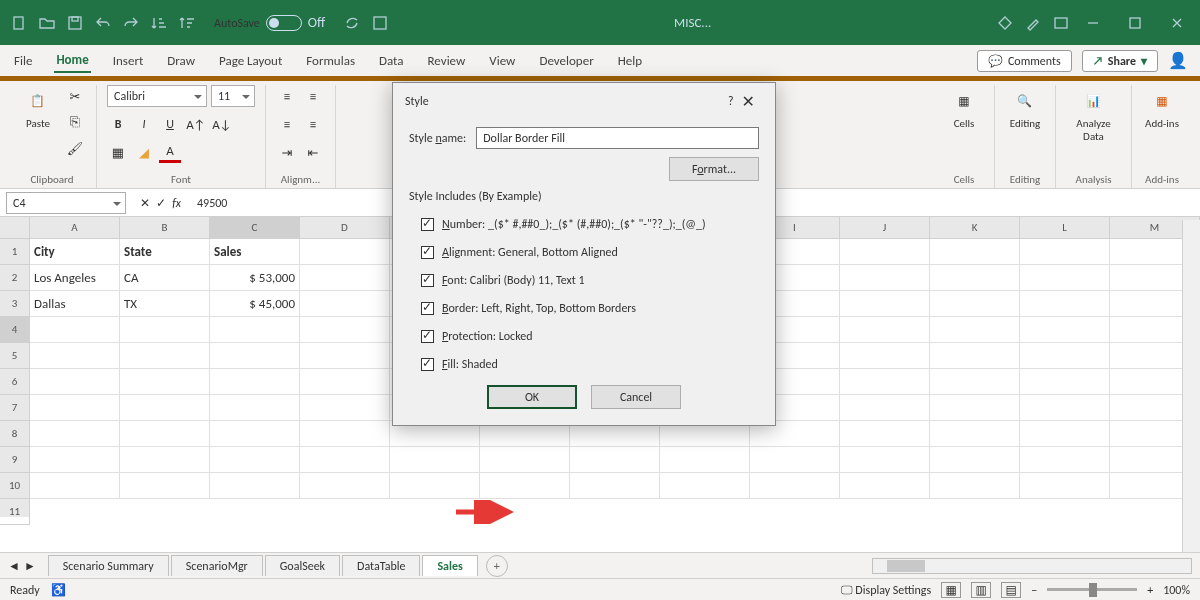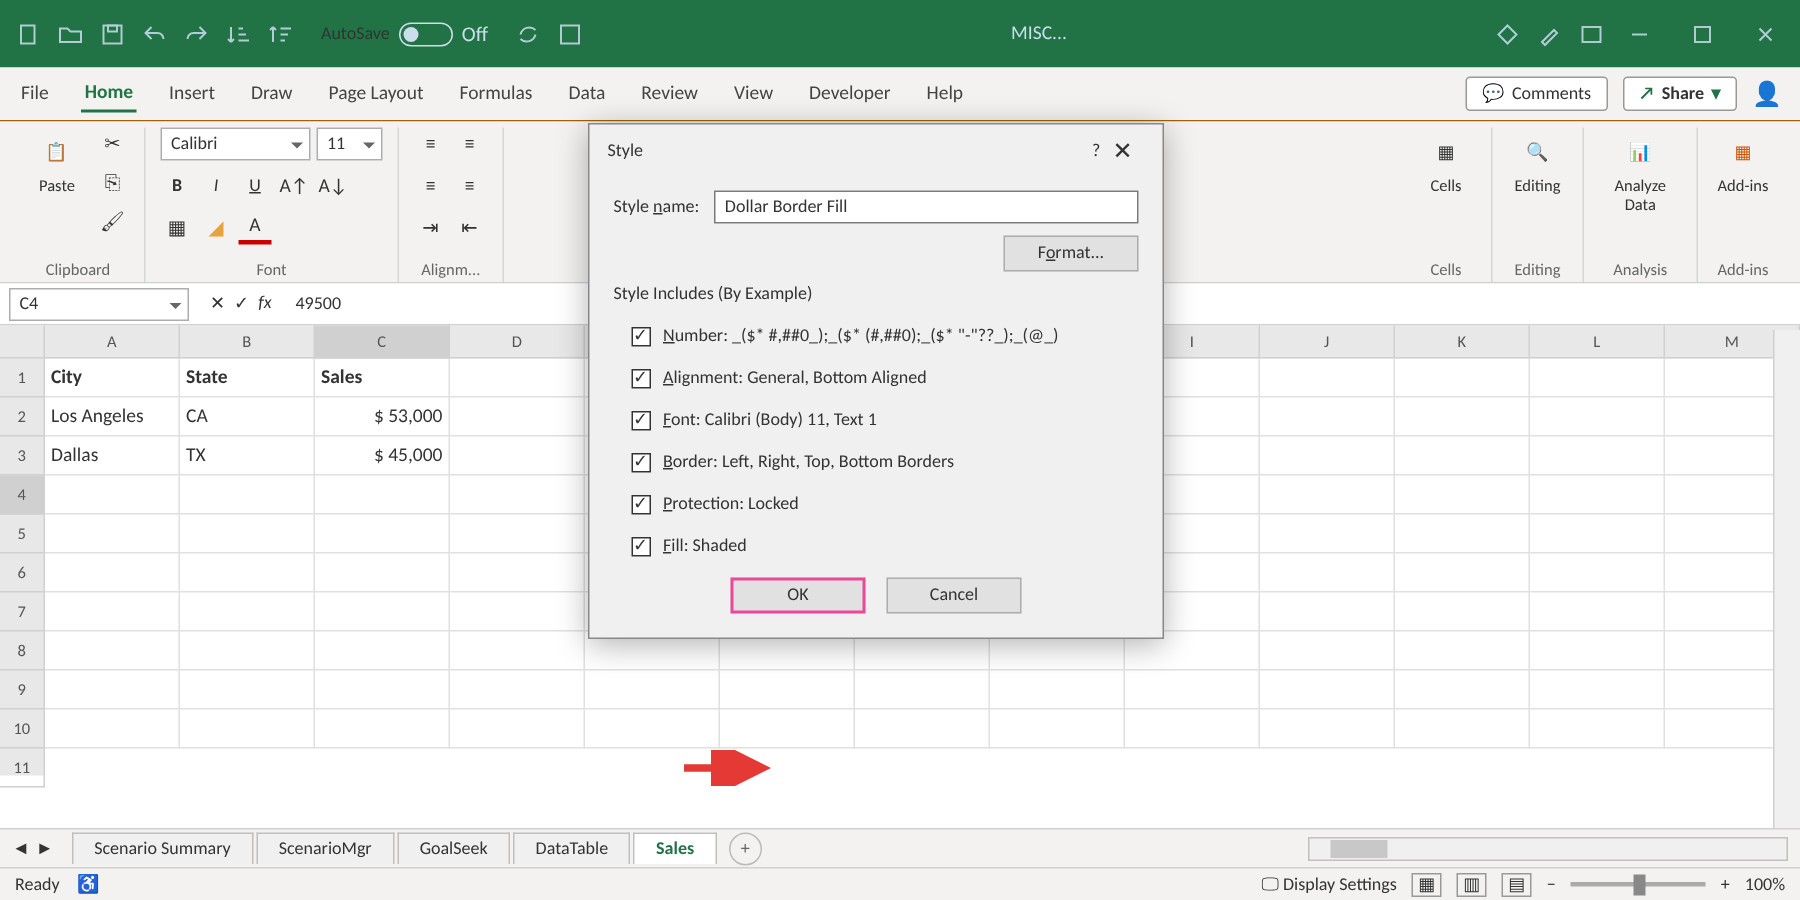--- a/index.html
+++ b/index.html
@@ -7,21 +7,21 @@
 .titlebar{background:#217346;height:45px;display:flex;align-items:center;padding:0 8px;gap:6px}
 .titlebar .icon{width:22px;height:22px;display:flex;align-items:center;justify-content:center;color:#cde;opacity:.85}
 .titlebar .icon svg{width:16px;height:16px;stroke:#cde;fill:none;stroke-width:1.3}
 .autosave{display:flex;align-items:center;gap:6px;margin:0 10px;color:#cde}
 .toggle{width:36px;height:16px;border:1px solid #cde;border-radius:10px;position:relative}
 .toggle::after{content:'';position:absolute;width:10px;height:10px;background:#cde;border-radius:50%;top:2px;left:2px}
 .toggle-text{font-size:14px;color:#cde}
 .title-doc{flex:1;text-align:center;color:#cde;font-size:13px}
 .win-btns{display:flex;gap:12px;margin-left:auto}
 .win-btns .icon{width:30px}
-.tabstrip{height:36px;background:#f3f2f1;border-bottom:1px solid #a16207;display:flex;align-items:center;padding:0 12px;gap:20px}
+.tabstrip{height:36px;background:#f3f2f1;border-bottom:5px solid #a16207;display:flex;align-items:center;padding:0 12px;gap:20px}
 .tab{font-size:13px;color:#444;padding:4px 2px;cursor:pointer}
 .tab.active{border-bottom:2px solid #217346;font-weight:600;color:#217346}
 .right-tabs{margin-left:auto;display:flex;gap:10px;align-items:center}
 .rt-btn{border:1px solid #999;padding:3px 10px;border-radius:3px;display:flex;align-items:center;gap:5px;font-size:12px;background:#fff}
 .rt-btn.green{color:#217346;font-weight:600;border-color:#999}
 .ribbon{height:108px;background:#f3f2f1;border-bottom:1px solid #d0d0d0;display:flex;padding:4px 8px 0}
 .rgroup{border-right:1px solid #d6d6d6;padding:0 10px;display:flex;flex-direction:column;justify-content:space-between}
 .rgroup-label{text-align:center;font-size:11px;color:#666;padding:2px 0}
 .rgroup-body{flex:1;display:flex;gap:6px;align-items:flex-start}
 .big-btn{display:flex;flex-direction:column;align-items:center;gap:2px;padding:2px;width:40px}
@@ -65,21 +65,21 @@
 .zoom-slider::after{content:'';position:absolute;width:8px;height:14px;background:#888;top:-5px;left:42px}
 
 .dialog{position:absolute;left:392px;top:82px;width:384px;background:#f0f0f0;border:1px solid #888;box-shadow:0 4px 20px rgba(0,0,0,.3)}
 .dlg-title{height:36px;display:flex;align-items:center;padding:0 12px;font-size:13px}
 .dlg-title .sp{flex:1}
 .dlg-title .x{font-size:16px;padding:0 8px;cursor:pointer}
 .dlg-body{padding:8px 16px 16px}
 .dlg-row{display:flex;align-items:center;gap:10px;margin-bottom:8px}
 .dlg-input{flex:1;border:1px solid #7a7a7a;height:22px;padding:0 6px;background:#fff}
 .dlg-btn{min-width:90px;height:24px;background:#e1e1e1;border:1px solid #adadad;font-size:12px;cursor:pointer}
-.dlg-btn.primary{border:2px solid #ec4899;background:#e1e1e1}
+.dlg-btn.primary{border:2px solid #14532d;background:#e1e1e1}
 .fieldset-label{font-size:12px;margin:6px 0 10px;color:#333}
 .chk-row{display:flex;align-items:center;gap:8px;margin:14px 0 14px 12px;font-size:12px}
 .chk{width:13px;height:13px;border:1px solid #333;position:relative;background:#fff}
 .chk.on::after{content:'✓';position:absolute;top:-3px;left:0;font-size:12px;color:#333}
 .dlg-buttons{display:flex;justify-content:center;gap:14px;margin-top:14px}
 .arrow{position:absolute;left:454px;top:500px;width:60px;height:24px}
 .arrow svg{width:60px;height:24px}
 .corner{width:30px;height:22px;background:#e8e8e8;border-right:1px solid #d0d0d0;border-bottom:1px solid #d0d0d0}
 .scroll-v{position:absolute;right:0;top:220px;width:18px;bottom:48px;border-left:1px solid #d0d0d0;background:#f0f0f0}
 .ulined{text-decoration:underline}

